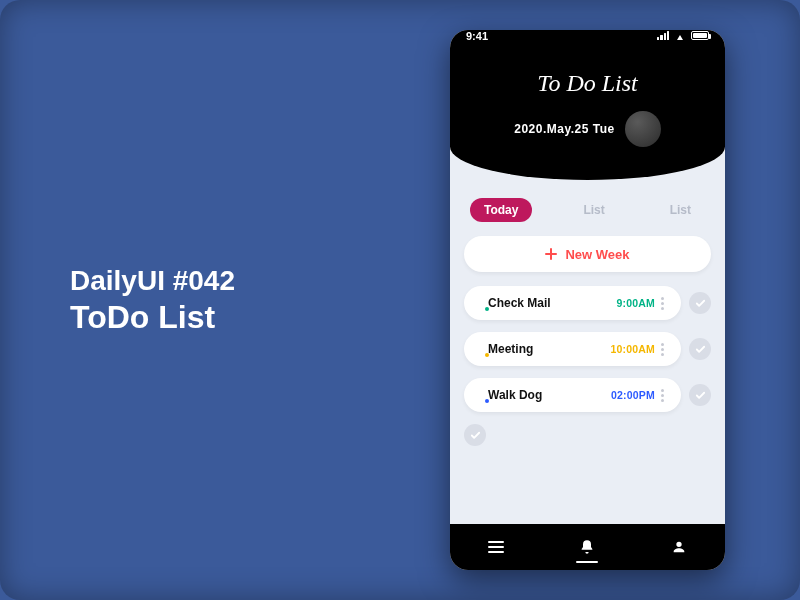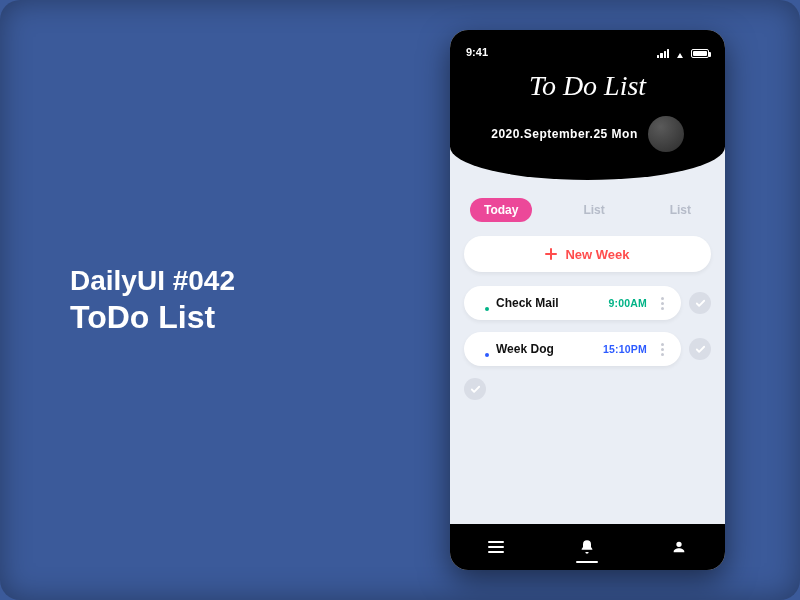--- a/index.html
+++ b/index.html
@@ -49,21 +49,21 @@
     height: 150px;
     background: #000;
     border-bottom-left-radius: 60% 40px;
     border-bottom-right-radius: 60% 40px;
   }
 
   .statusbar {
     height: 28px;
     display: flex;
     justify-content: space-between;
-    align-items: flex-end;
+    align-items: flex-start;
     padding: 0 16px;
     color: #fff;
     font-size: 11px;
     font-weight: 600;
   }
   .status-right { display: flex; align-items: center; gap: 5px; }
   .signal { display: inline-flex; align-items: flex-end; gap: 1px; }
   .signal i { width: 2.2px; background: #fff; display: inline-block; border-radius: 0.5px; }
   .signal i:nth-child(1){height:3px}.signal i:nth-child(2){height:5px}.signal i:nth-child(3){height:7px}.signal i:nth-child(4){height:9px}
   .wifi-ic { width: 12px; height: 10px; position: relative; }
@@ -71,21 +71,21 @@
     content:""; position:absolute; bottom:0; left:3px;
     width:0;height:0; border-left:3px solid transparent; border-right:3px solid transparent; border-bottom:5px solid #fff;
   }
   .battery { width: 18px; height: 9px; border: 1px solid #fff; border-radius: 2px; position: relative; }
   .battery::after { content:""; position:absolute; right:-3px; top:2px; width:2px; height:5px; background:#fff; border-radius:0 1px 1px 0; }
   .battery i { display:block; width:14px; height:5px; background:#fff; margin:1px; border-radius:1px; }
 
   .title {
     color: #fff;
     font-family: "Brush Script MT", "Segoe Script", cursive;
-    font-size: 28px;
+    font-size: 24px;
     font-style: italic;
     text-align: center;
     margin-top: 12px;
     font-weight: 400;
   }
   .daterow {
     display: flex;
     align-items: center;
     justify-content: center;
     gap: 10px;
@@ -103,21 +103,21 @@
     padding: 14px 14px 8px;
   }
 
   .tabs {
     display: flex;
     justify-content: space-between;
     align-items: center;
     padding: 4px 6px 14px;
   }
   .tab { font-size: 12px; color: #b6bcc9; font-weight: 600; padding: 5px 14px; border-radius: 999px; }
-  .tab.active { background: #ec4899; color: #fff; }
+  .tab.active { background: #be185d; color: #fff; }
 
   .newtask {
     background: #fff;
     border-radius: 999px;
     height: 36px;
     display: flex;
     align-items: center;
     justify-content: center;
     gap: 8px;
     color: #ff4d4d;
@@ -138,21 +138,20 @@
     margin-bottom: 12px;
   }
   .card {
     flex: 1;
     background: #fff;
     border-radius: 999px;
     height: 34px;
     display: flex;
     align-items: center;
     padding: 0 10px;
-    gap: 8px;
     box-shadow: 0 2px 4px rgba(0,0,0,0.06);
   }
   .dotwrap { width:14px; height:14px; position:relative; }
   .dot-main { width:12px;height:12px;border-radius:50%; }
   .dot-tail { width:4px;height:4px;border-radius:50%; position:absolute; right:-1px; bottom:-1px; }
   .tname { font-size: 12px; font-weight: 700; color: #111; flex: 0 0 auto; }
   .spacer { flex: 1; }
   .ttime { font-size: 10.5px; font-weight: 700; letter-spacing: 0.2px; margin-left: 12px; }
   .more { width: 10px; display:flex; flex-direction:column; gap:2px; margin-left:6px; }
   .more i { width:3px;height:3px;border-radius:50%;background:#c6c9d2; }
@@ -205,21 +204,21 @@
               <i></i>
             </span>
           <span class="wifi-ic"></span>
           <span class="battery">
               <i></i>
             </span>
         </span>
       </div>
       <div class="title">To Do List</div>
       <div class="daterow">
-        <span class="date">2020.September.25  Mon</span>
+        <span class="date">2020.May.25  Tue</span>
         <span class="avatar"></span>
       </div>
     </div>
 
     <div class="body-area">
       <div class="tabs">
         <span class="tab active">Today</span>
         <span class="tab">List</span>
         <span class="tab">List</span>
       </div>
@@ -244,30 +243,51 @@
               <i></i>
             </span>
         </div>
         <span class="checkcircle">
           <svg viewBox="0 0 24 24">
               <path fill="none" stroke="#fff" stroke-width="4" stroke-linecap="round" stroke-linejoin="round" d="M4 12l5 5L20 6"></path>
             </svg>
         </span>
       </div>
 
+      <div class="taskrow">
+        <div class="card">
+          <span class="dotwrap">
+            <span class="dot-main" style="background:#f5b700"></span>
+            <span class="dot-tail" style="background:#f5b700"></span>
+          </span>
+          <span class="tname">Meeting</span>
+          <span class="spacer"></span>
+          <span class="ttime" style="color:#f5b700">10:00AM</span>
+          <span class="more">
+              <i></i>
+              <i></i>
+              <i></i>
+            </span>
+        </div>
+        <span class="checkcircle">
+          <svg viewBox="0 0 24 24">
+              <path fill="none" stroke="#fff" stroke-width="4" stroke-linecap="round" stroke-linejoin="round" d="M4 12l5 5L20 6"></path>
+            </svg>
+        </span>
+      </div>
 
       <div class="taskrow">
         <div class="card">
           <span class="dotwrap">
             <span class="dot-main" style="background:#2d5bff"></span>
             <span class="dot-tail" style="background:#2d5bff"></span>
           </span>
-          <span class="tname">Week Dog</span>
+          <span class="tname">Walk Dog</span>
           <span class="spacer"></span>
-          <span class="ttime" style="color:#2d5bff">15:10PM</span>
+          <span class="ttime" style="color:#2d5bff">02:00PM</span>
           <span class="more">
               <i></i>
               <i></i>
               <i></i>
             </span>
         </div>
         <span class="checkcircle">
           <svg viewBox="0 0 24 24">
               <path fill="none" stroke="#fff" stroke-width="4" stroke-linecap="round" stroke-linejoin="round" d="M4 12l5 5L20 6"></path>
             </svg>

